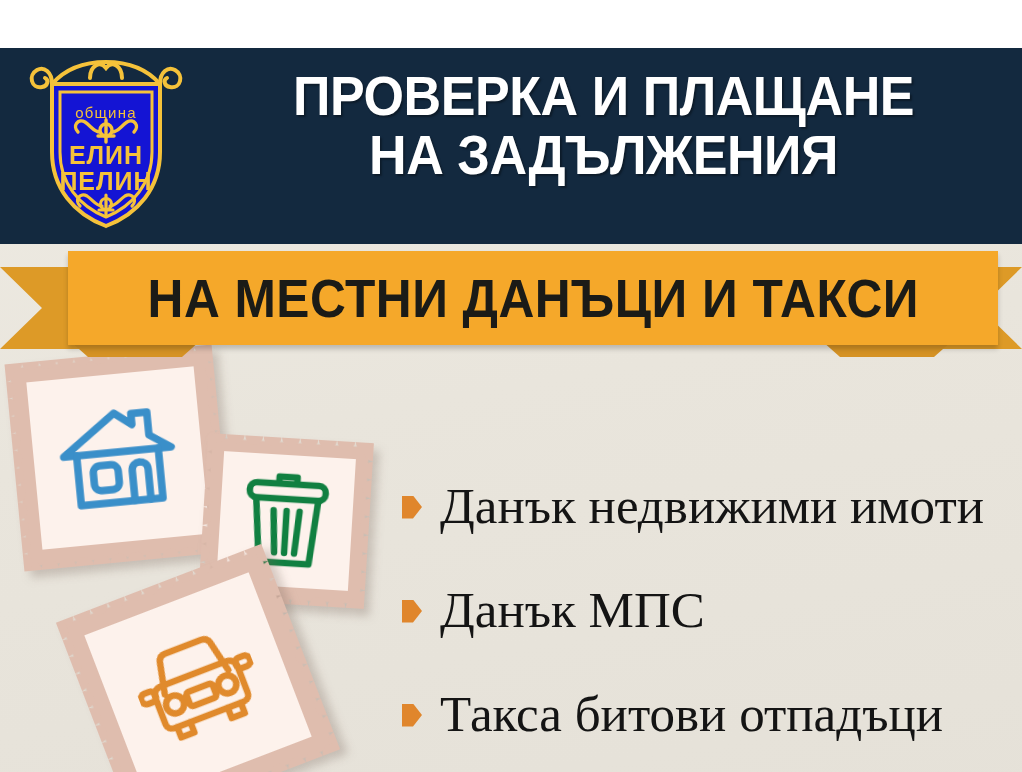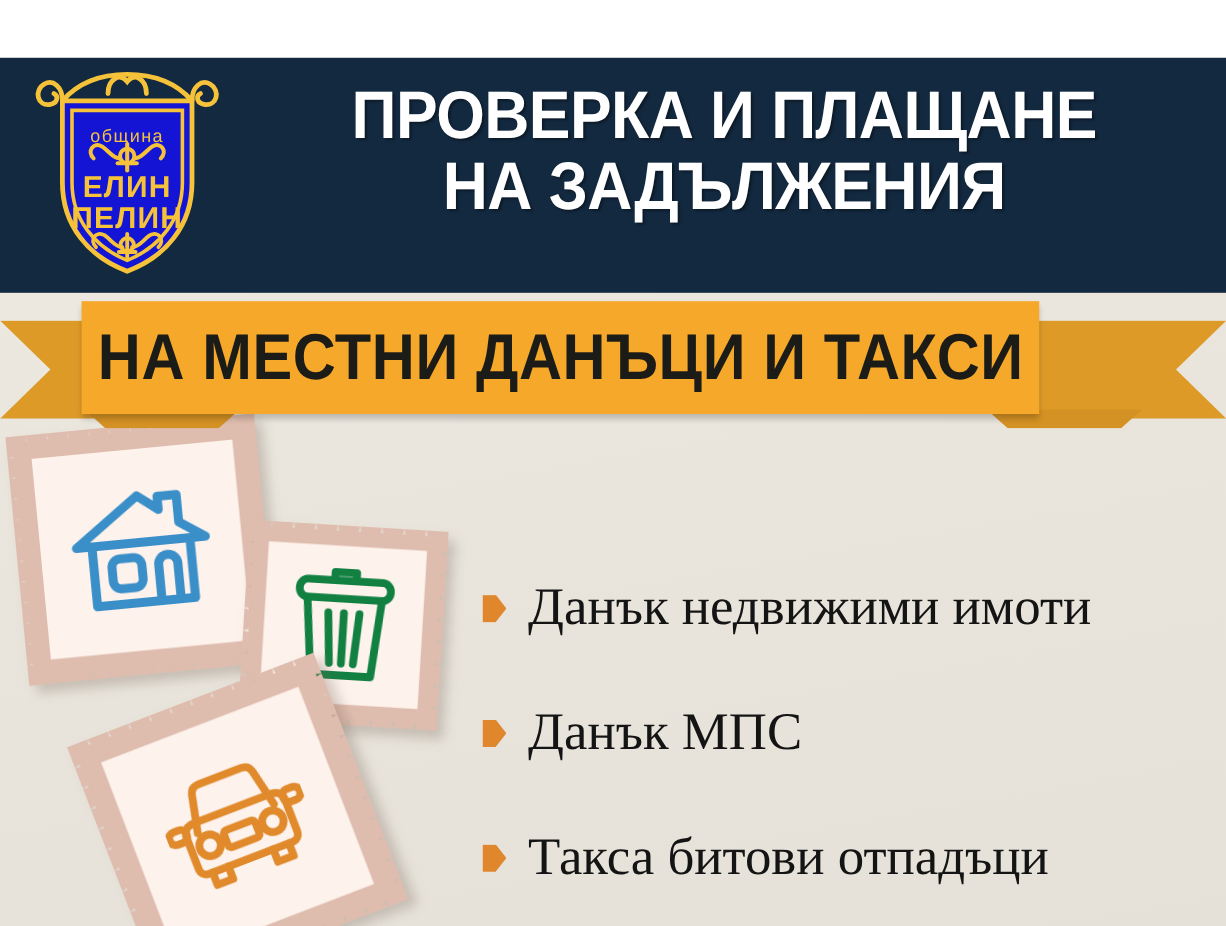--- a/index.html
+++ b/index.html
@@ -88,21 +88,21 @@
     height: 16px;
     background: #d59224;
   }
   .ribbon-fold-l { left: 70px; clip-path: polygon(0 0, 130px 0, 112px 16px, 18px 16px); }
   .ribbon-fold-r { right: 70px; clip-path: polygon(0 0, 130px 0, 112px 16px, 18px 16px); }
 
   .ribbon-main {
     position: absolute;
     left: 68px;
     top: 7px;
-    width: 798px;
+    width: 930px;
     height: 94px;
     background: #f5a82a;
     box-shadow: 0 4px 5px rgba(0,0,0,0.20);
     display: flex;
     align-items: center;
     justify-content: center;
   }
   .ribbon-text {
     color: #1b1b17;
     font-weight: 700;
@@ -162,21 +162,21 @@
     flex: 0 0 auto;
     width: 20px;
     height: 23px;
     background: #e0862c;
     clip-path: polygon(0 0, 11px 0, 20px 11.5px, 11px 23px, 0 23px);
     margin-right: 18px;
     margin-top: 2px;
   }
   .list-label {
     font-family: "Liberation Serif", "DejaVu Serif", serif;
-    font-size: 44px;
+    font-size: 51px;
     color: #141414;
     line-height: 1;
     white-space: nowrap;
   }
 </style>
 </head>
 <body>
 
 <div class="poster">
 

